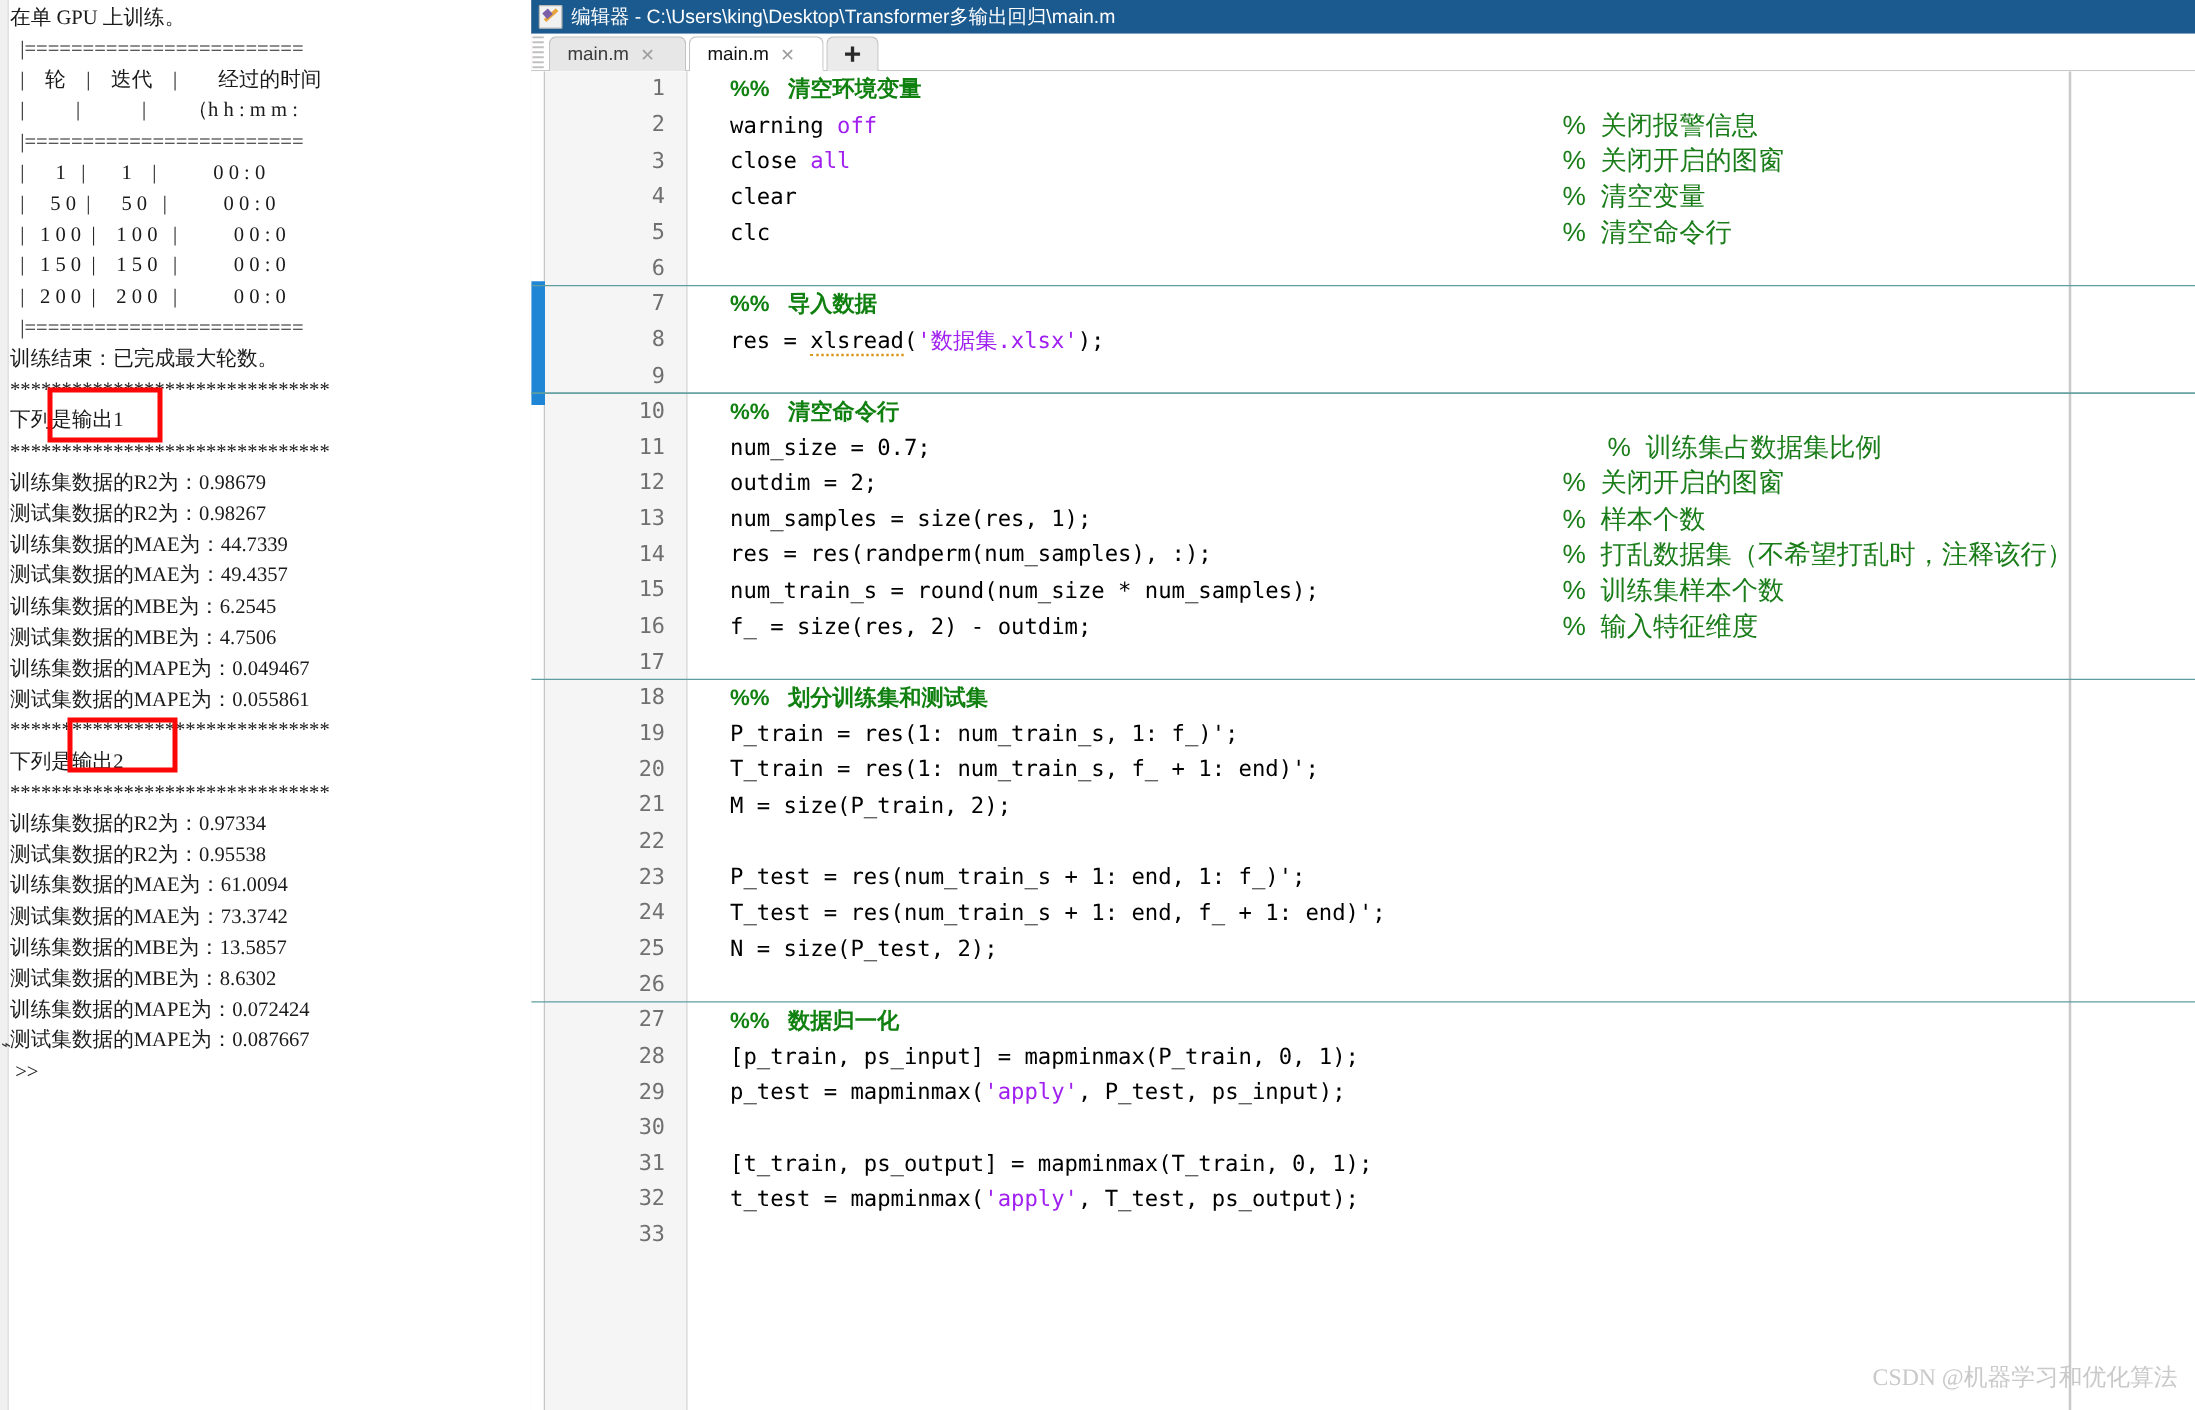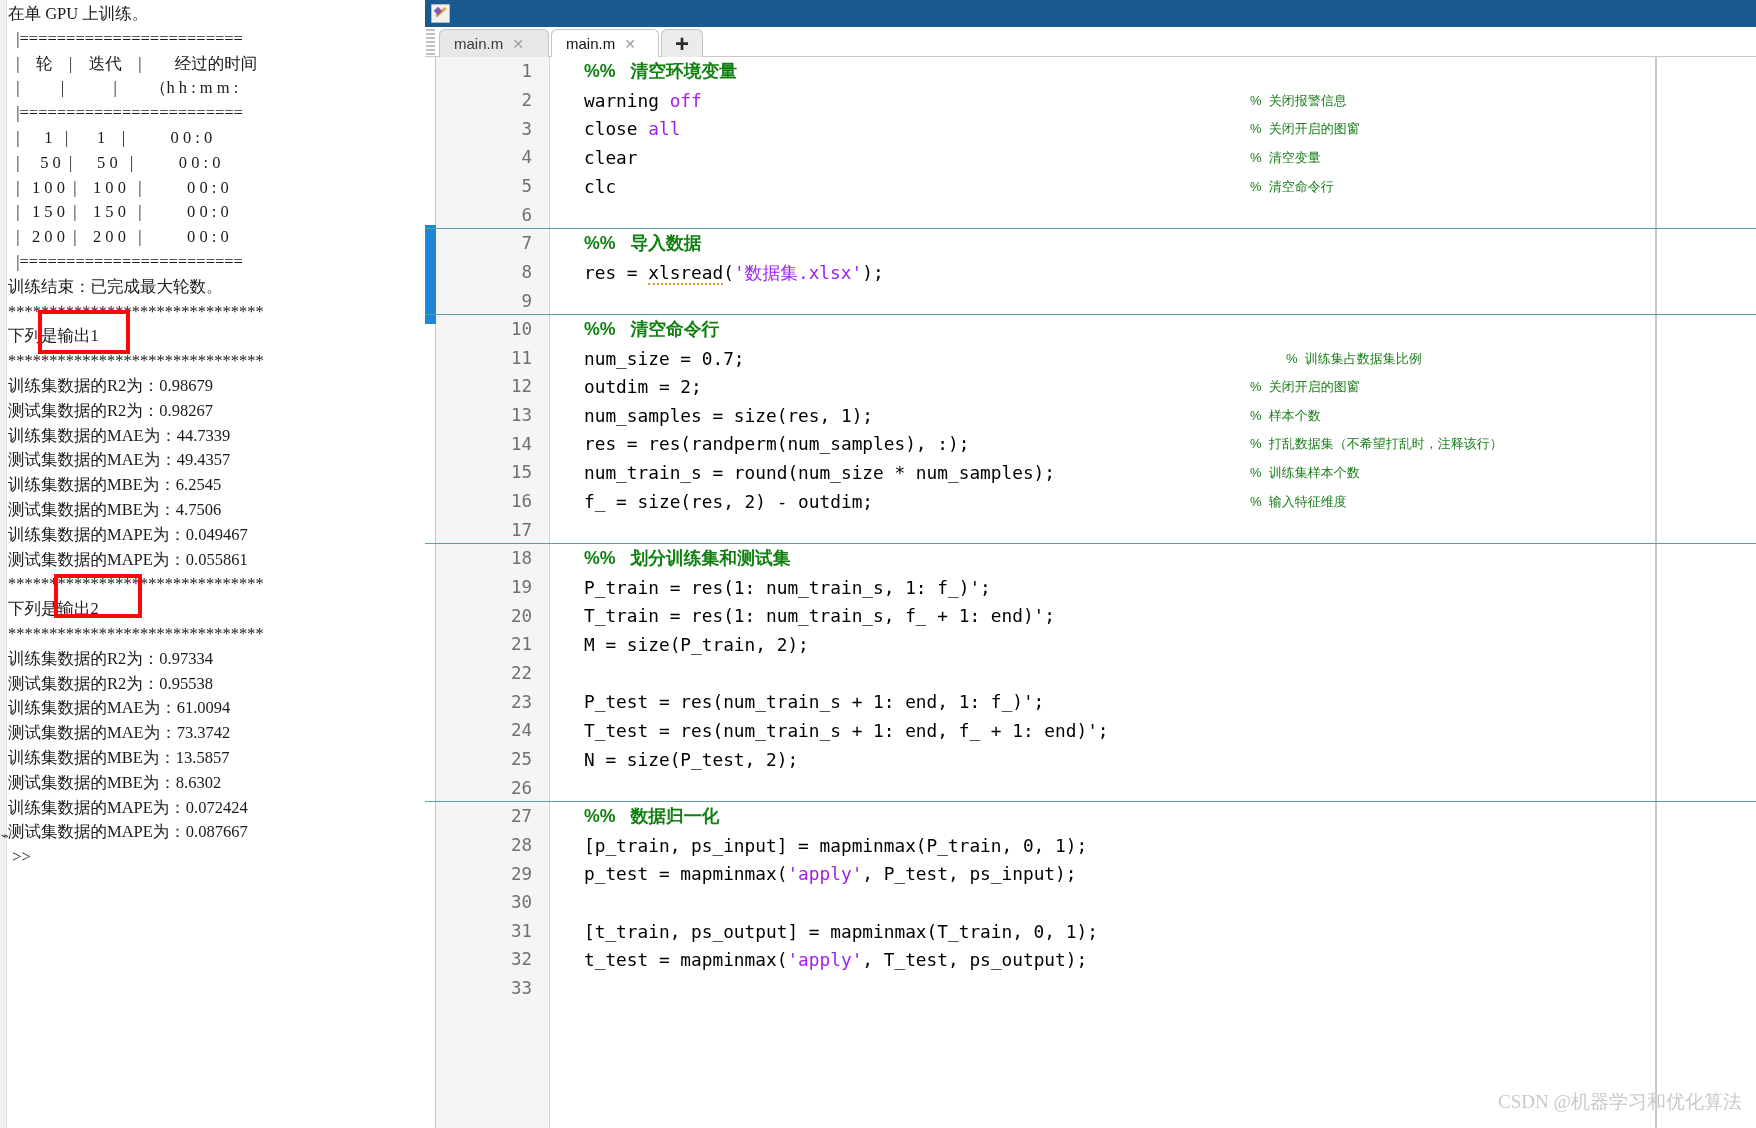--- a/index.html
+++ b/index.html
@@ -141,21 +141,21 @@
     flex: 1 1 auto; position: relative; height: 28.65px;
   }
   .code-txt {
     position: absolute; left: 34px; top: 2px;
     font-size: 17.8px; line-height: 25px; white-space: pre;
     color: #000000;
     font-family: "DejaVu Sans Mono", "Liberation Mono", monospace;
   }
   .cmt {
     position: absolute; top: 2px;
-    font-size: 13px; line-height: 25px; white-space: pre;
+    font-size: 21px; line-height: 25px; white-space: pre;
     color: #1a7d1a;
     font-family: "Liberation Sans", sans-serif;
   }
   .sec-head { color: #108010; font-weight: 700; }
   .kw { color: #a020f0; }
   .str { color: #a020f0; }
   .sq { border-bottom: 2px dotted #d89a22; }
 
   .sec-divider {
     position: absolute; left: 11px; width: 1320px; height: 1px;
@@ -186,20 +186,21 @@
     <div class="red-box" id="redbox1"></div>
     <div class="red-box" id="redbox2"></div>
 
     <div id="cmd-caret">⌁</div>
   </div>
 
   <div id="editor-window">
 
     <div id="editor-titlebar">
       <div id="editor-title-icon"></div>
+      <div id="editor-title-text">编辑器 - C:\Users\king\Desktop\Transformer多输出回归\main.m</div>
     </div>
 
     <div id="editor-tabstrip">
       <div id="tab-grip"></div>
 
       <div class="tab inactive" id="tab0">
         <span>main.m</span>
         <span class="tab-x">✕</span>
       </div>
 

